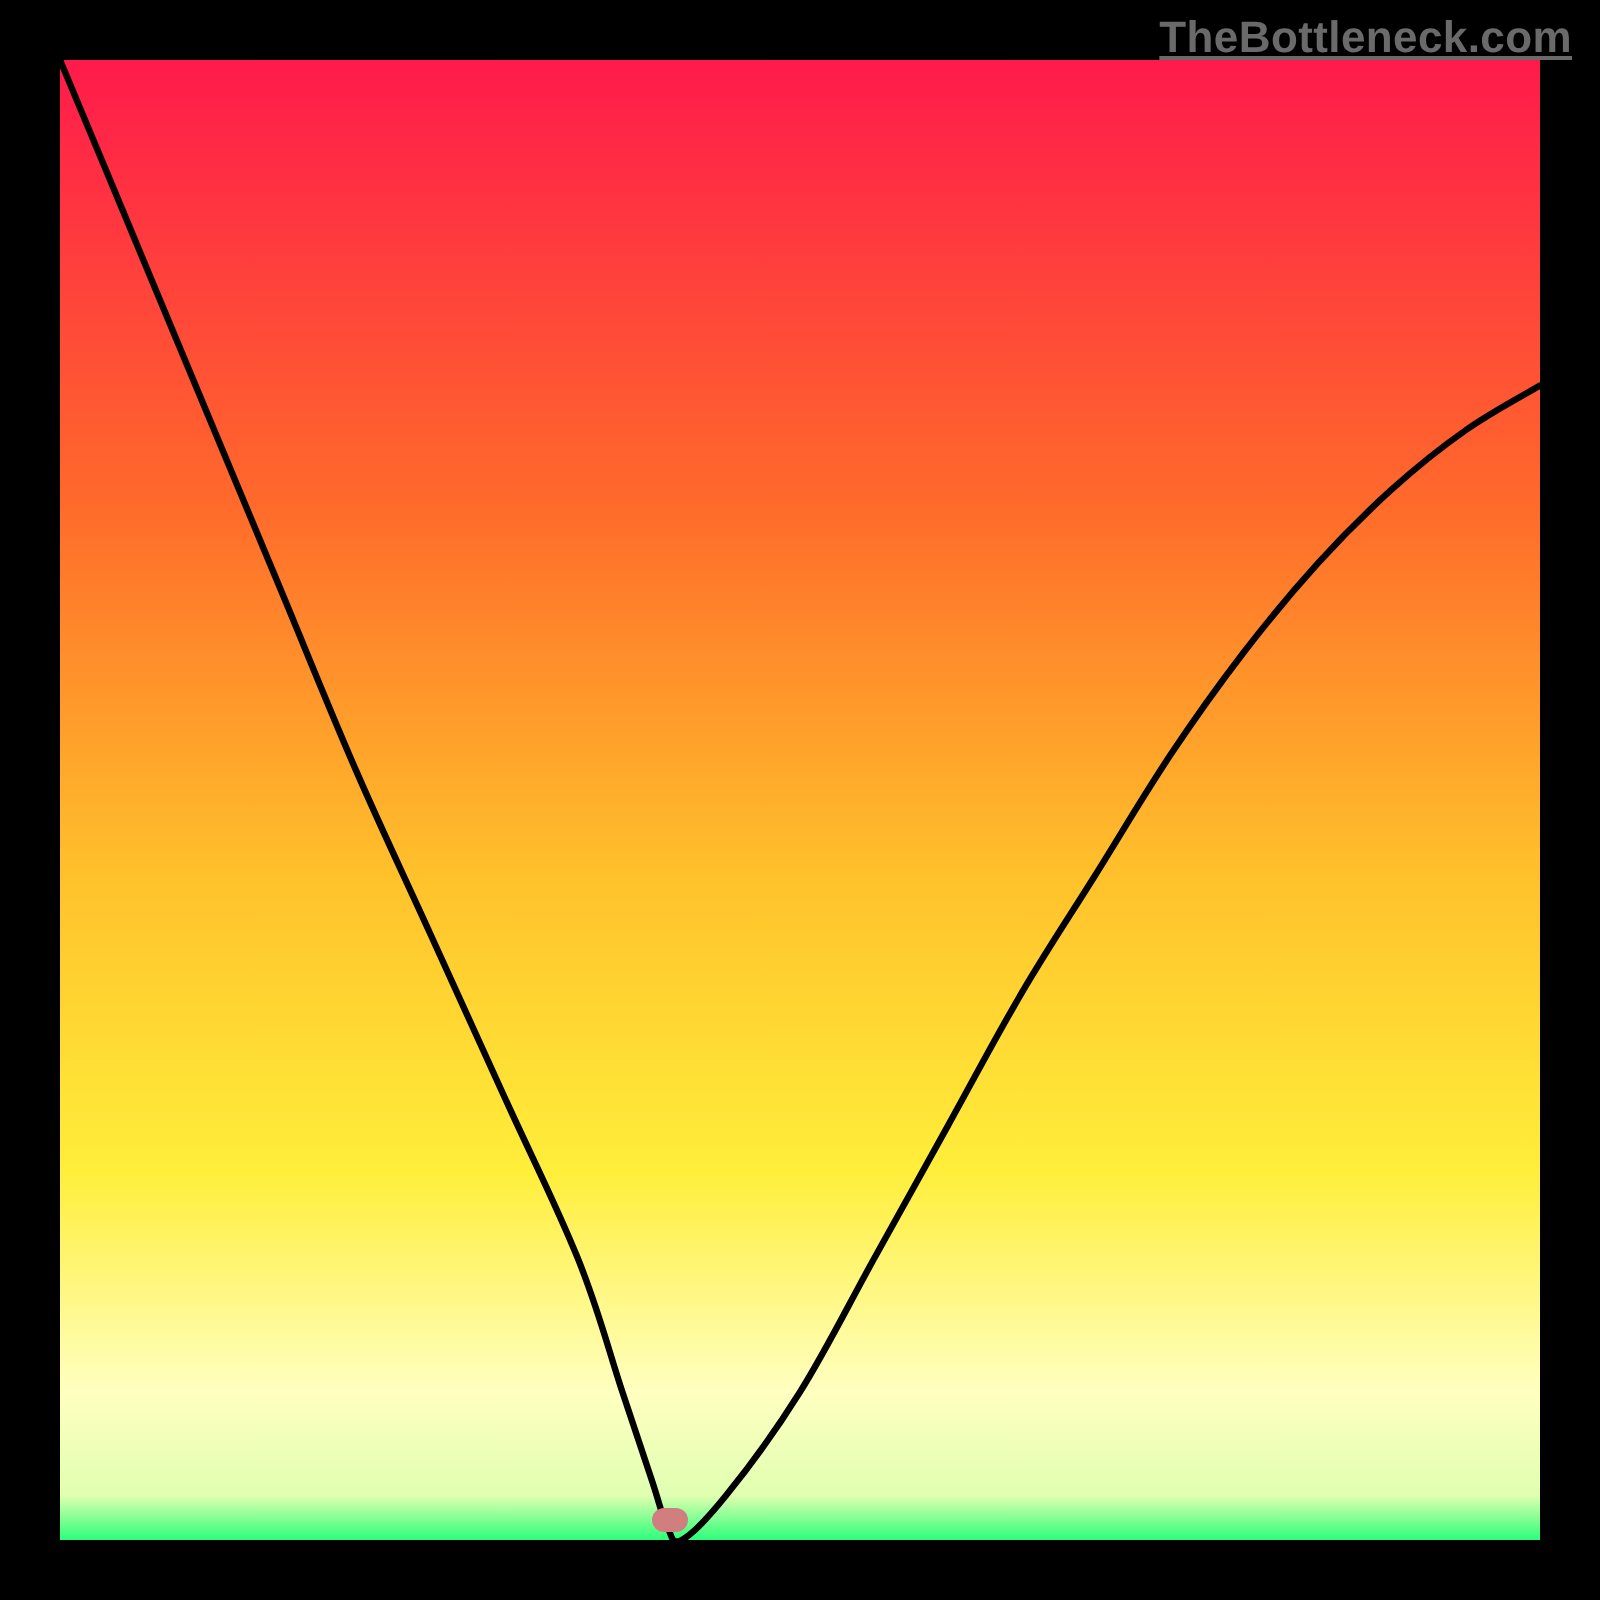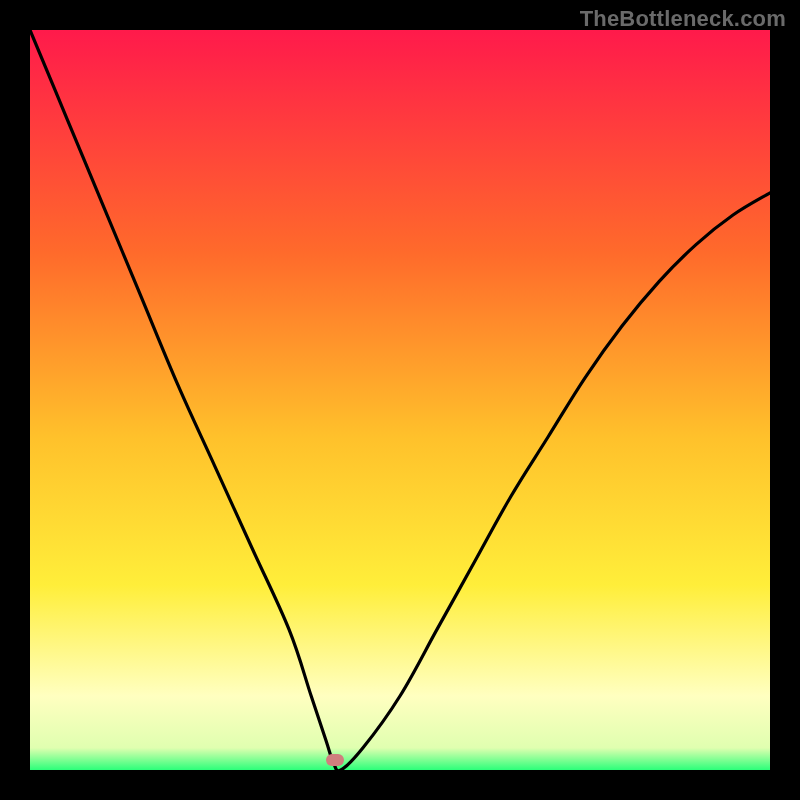--- a/index.html
+++ b/index.html
@@ -20,20 +20,21 @@
   }
   .watermark {
     position: absolute;
     top: 6px;
     right: 14px;
     color: #6a6a6a;
     font-size: 22px;
     font-weight: 600;
     letter-spacing: 0.2px;
     z-index: 40;
+    text-decoration: underline;
   }
   svg.plot {
     position: absolute;
     left: 0;
     top: 0;
     width: 800px;
     height: 800px;
     display: block;
   }
   .marker {

